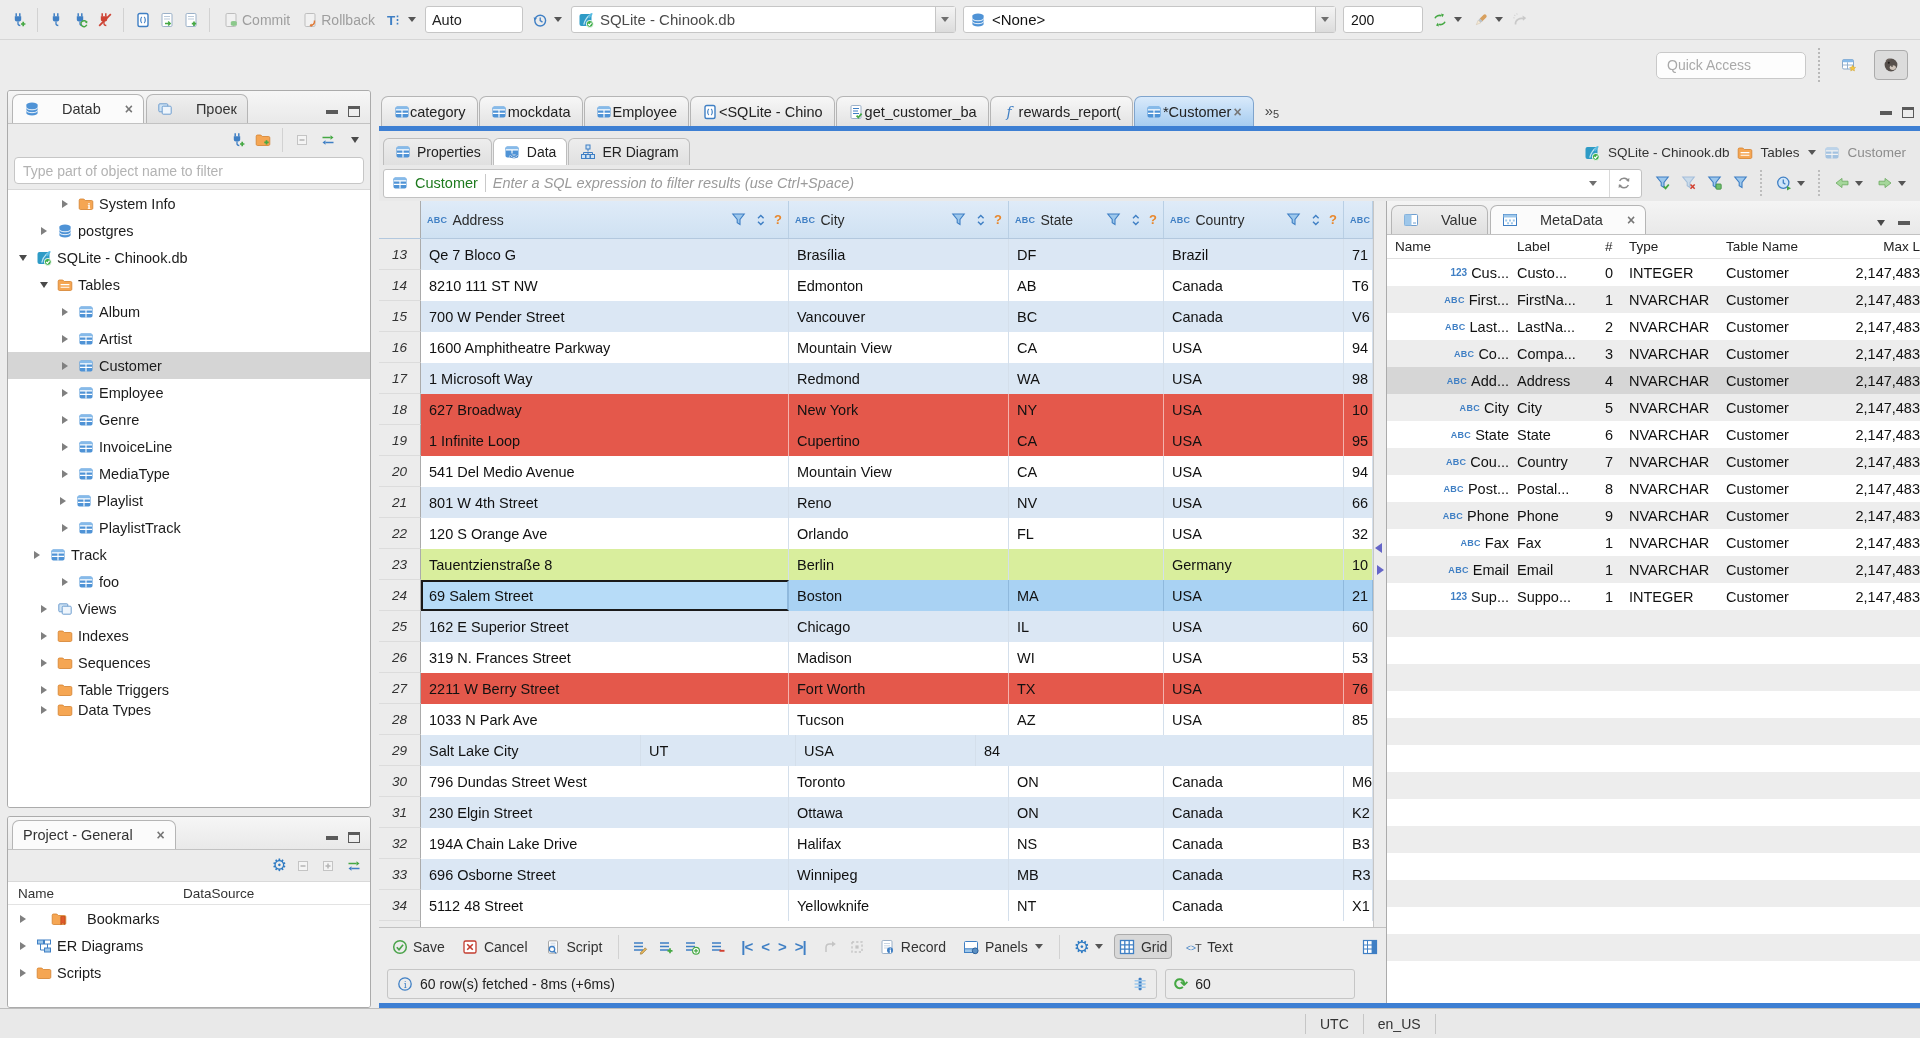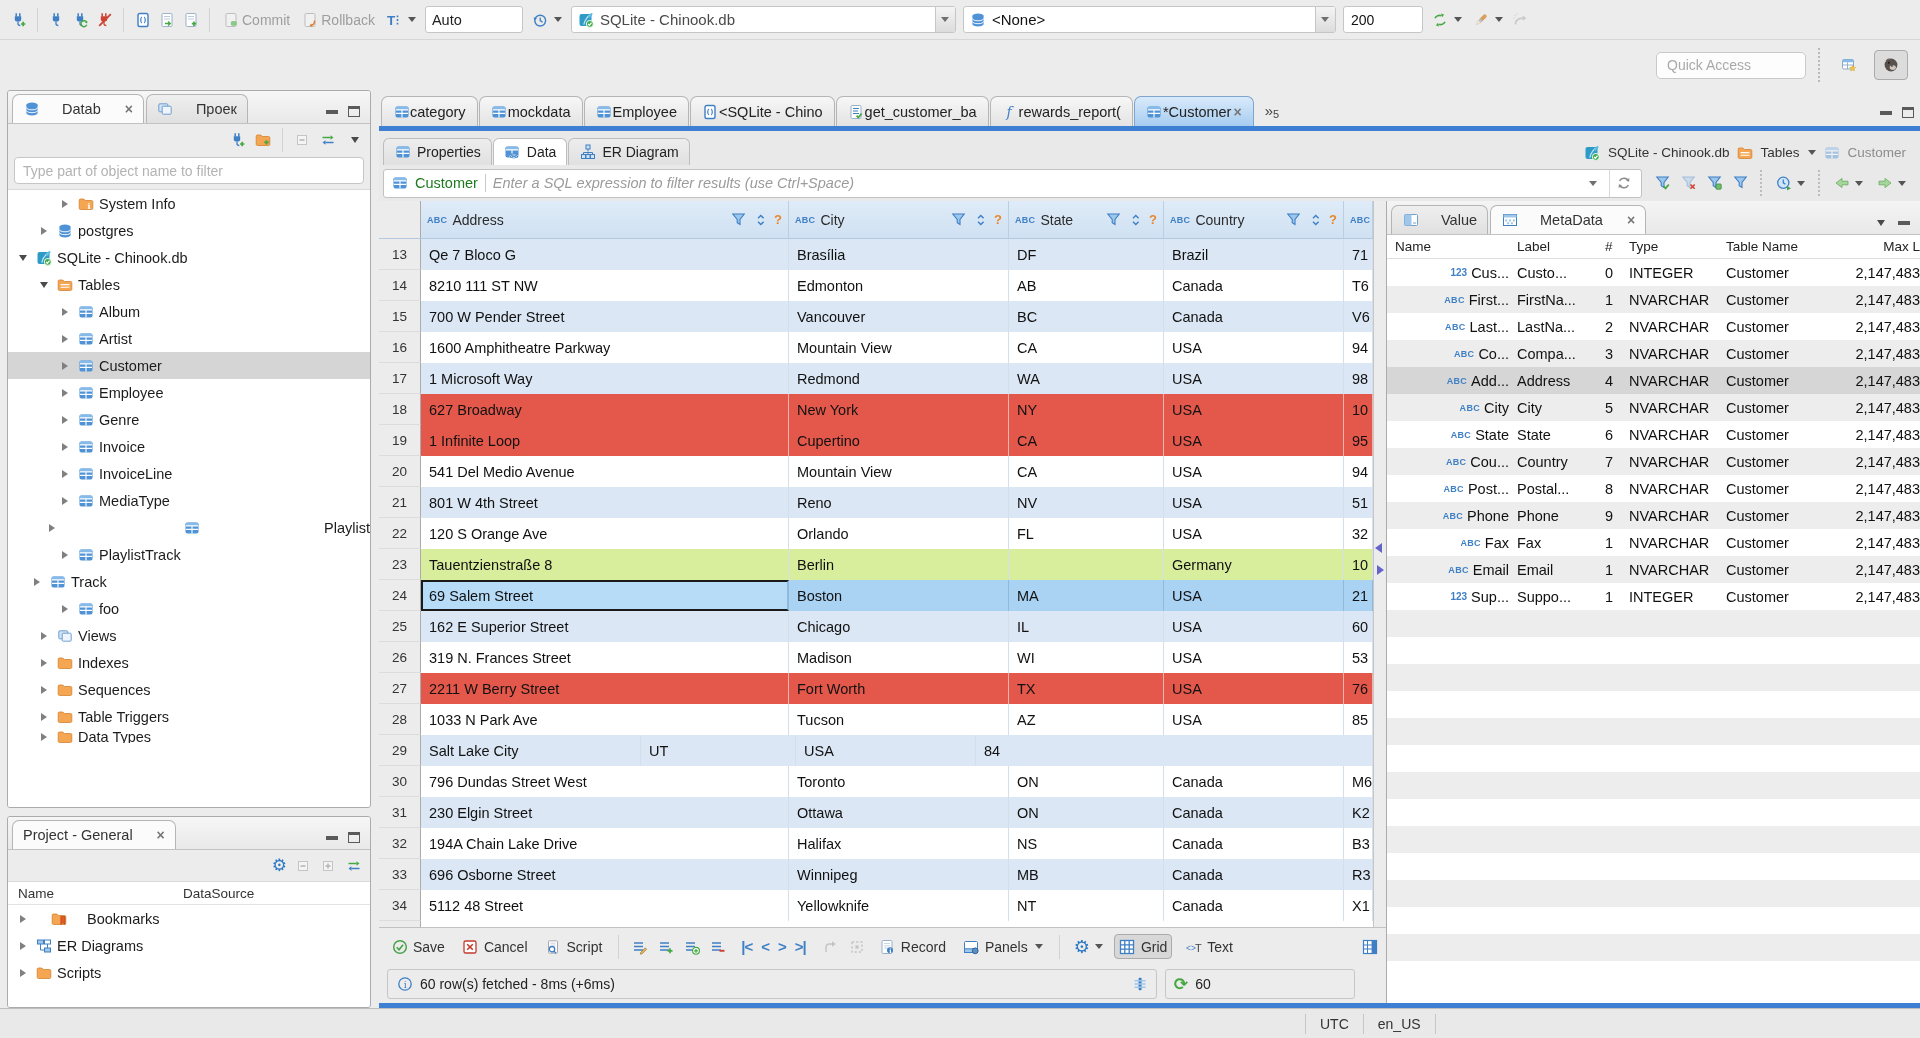--- a/index.html
+++ b/index.html
@@ -95,21 +95,21 @@
   .tabc { color:#3f7fc4; font-weight:bold; font-size:9px; letter-spacing:.3px; flex:none; }
   .t123 { color:#3f7fc4; font-weight:bold; font-size:10px; flex:none; }
   .qmark { color:#e8872c; font-weight:bold; font-size:13px; }
   .c-n { width:42px; flex:none; }
   .c-a { width:368px; flex:none; }
   .c-c { width:220px; flex:none; }
   .c-s { width:155px; flex:none; }
   .c-co { width:180px; flex:none; }
   .c-p { flex:1; min-width:0; }
   .grow { height:31px; display:flex; flex:none; font-size:14.5px; color:#111; }
-  .grow .gut { width:42px; flex:none; background:#ececec; border-right:1px solid #ababab; border-bottom:1px solid #dcdcdc; display:flex; align-items:center; justify-content:center; font-size:13.5px; color:#333; }
+  .grow .gut { width:42px; flex:none; background:#ececec; border-right:1px solid #ababab; border-bottom:1px solid #dcdcdc; display:flex; align-items:center; justify-content:center; font-size:13.5px; color:#333;font-style:italic; }
   .cell { display:flex; align-items:center; padding:0 8px; border-right:1px solid #d4dfeb; overflow:hidden; white-space:nowrap; }
   .grow.odd  { background:#dbe7f4; }
   .grow.even { background:#ffffff; }
   .grow.red   { background:#e4584b; }
   .grow.red .cell { border-right-color:rgba(255,255,255,.55); }
   .grow.green { background:#d9ee9d; }
   .grow.selrow { background:#a9d2f3; }
   .grow.selrow .cell { border-right-color:#8fb9dd; }
   .cell.foc { border:2px solid #1a1a1a; padding:0 6px; background:#b7dcf8; }
   .grow.partial { height:31px; background:#fff; }
@@ -507,45 +507,34 @@
             </div>
             <div class="trow" style="padding-left: 50px;">
               <span class="arr c"></span>
               <span class="icn">
                 <svg viewBox="0 0 16 16" width="16" height="16" xmlns="http://www.w3.org/2000/svg">
                   <rect x="1.5" y="2.5" width="13" height="11" rx="1.8" fill="#4f93d6"></rect>
                   <rect x="1.5" y="2.5" width="13" height="3.4" rx="1.8" fill="#86bae9"></rect>
                   <path d="M2 5.9h12M2 9.4h12M8 5.9v7.6" stroke="#fff" stroke-width="1.1"></path>
                 </svg>
               </span>
-              <span>Invoice</span>
+              <span>InvoiceLine</span>
             </div>
             <div class="trow" style="padding-left: 50px;">
               <span class="arr c"></span>
               <span class="icn">
                 <svg viewBox="0 0 16 16" width="16" height="16" xmlns="http://www.w3.org/2000/svg">
                   <rect x="1.5" y="2.5" width="13" height="11" rx="1.8" fill="#4f93d6"></rect>
                   <rect x="1.5" y="2.5" width="13" height="3.4" rx="1.8" fill="#86bae9"></rect>
                   <path d="M2 5.9h12M2 9.4h12M8 5.9v7.6" stroke="#fff" stroke-width="1.1"></path>
                 </svg>
               </span>
-              <span>InvoiceLine</span>
-            </div>
-            <div class="trow" style="padding-left: 50px;">
-              <span class="arr c"></span>
-              <span class="icn">
-                <svg viewBox="0 0 16 16" width="16" height="16" xmlns="http://www.w3.org/2000/svg">
-                  <rect x="1.5" y="2.5" width="13" height="11" rx="1.8" fill="#4f93d6"></rect>
-                  <rect x="1.5" y="2.5" width="13" height="3.4" rx="1.8" fill="#86bae9"></rect>
-                  <path d="M2 5.9h12M2 9.4h12M8 5.9v7.6" stroke="#fff" stroke-width="1.1"></path>
-                </svg>
-              </span>
               <span>MediaType</span>
             </div>
-            <div class="trow" style="padding-left: 37px; justify-content: space-between;">
+            <div class="trow" style="padding-left: 48px;">
               <span class="arr c"></span>
               <span class="icn">
                 <svg viewBox="0 0 16 16" width="16" height="16" xmlns="http://www.w3.org/2000/svg">
                   <rect x="1.5" y="2.5" width="13" height="11" rx="1.8" fill="#4f93d6"></rect>
                   <rect x="1.5" y="2.5" width="13" height="3.4" rx="1.8" fill="#86bae9"></rect>
                   <path d="M2 5.9h12M2 9.4h12M8 5.9v7.6" stroke="#fff" stroke-width="1.1"></path>
                 </svg>
               </span>
               <span>Playlist</span>
             </div>
@@ -1085,21 +1074,21 @@
                     <div class="cell c-s">CA</div>
                     <div class="cell c-co">USA</div>
                     <div class="cell c-p">94</div>
                   </div>
                   <div class="grow odd">
                     <div class="gut">21</div>
                     <div class="cell c-a">801 W 4th Street</div>
                     <div class="cell c-c">Reno</div>
                     <div class="cell c-s">NV</div>
                     <div class="cell c-co">USA</div>
-                    <div class="cell c-p">51</div>
+                    <div class="cell c-p">66</div>
                   </div>
                   <div class="grow even">
                     <div class="gut">22</div>
                     <div class="cell c-a">120 S Orange Ave</div>
                     <div class="cell c-c">Orlando</div>
                     <div class="cell c-s">FL</div>
                     <div class="cell c-co">USA</div>
                     <div class="cell c-p">32</div>
                   </div>
                   <div class="grow green">

